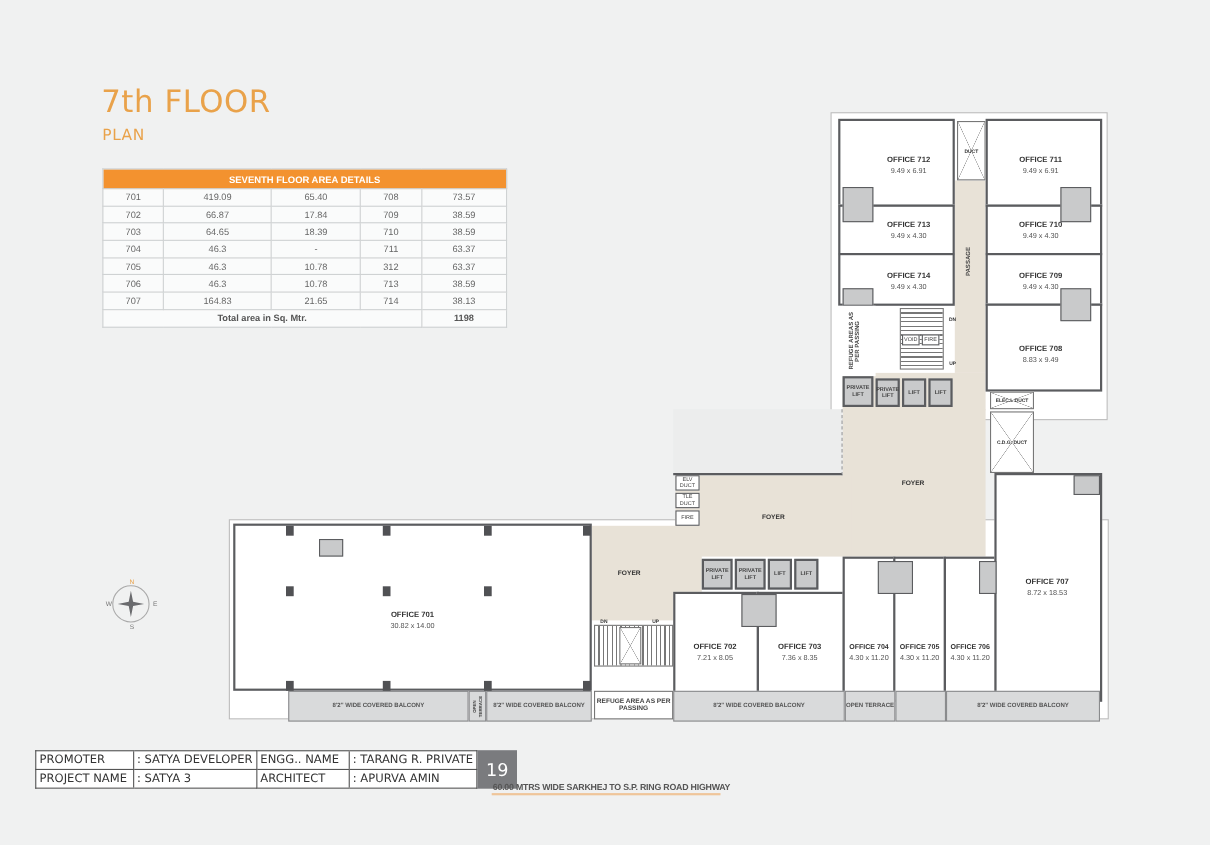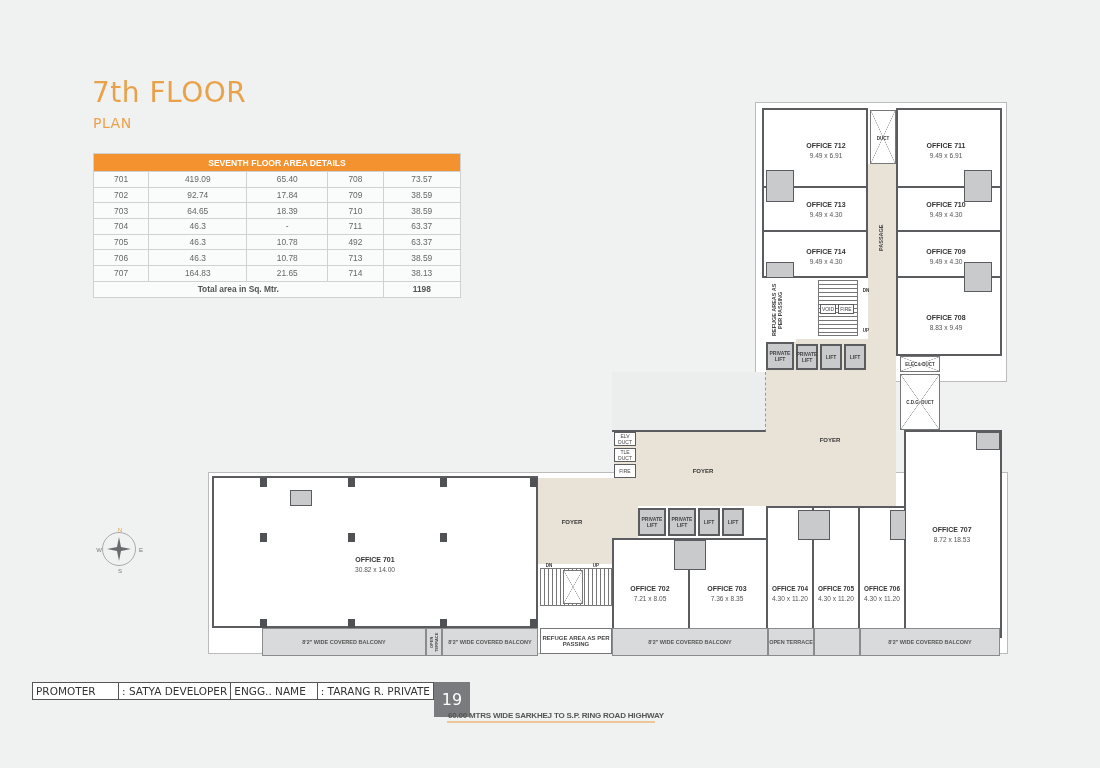--- a/index.html
+++ b/index.html
@@ -59,21 +59,21 @@
       </tr>
   <tr>
         <td>701</td>
         <td>419.09</td>
         <td>65.40</td>
         <td>708</td>
         <td>73.57</td>
       </tr>
   <tr>
         <td>702</td>
-        <td>92.74</td>
+        <td>66.87</td>
         <td>17.84</td>
         <td>709</td>
         <td>38.59</td>
       </tr>
   <tr>
         <td>703</td>
         <td>64.65</td>
         <td>18.39</td>
         <td>710</td>
         <td>38.59</td>
@@ -82,21 +82,21 @@
         <td>704</td>
         <td>46.3</td>
         <td>-</td>
         <td>711</td>
         <td>63.37</td>
       </tr>
   <tr>
         <td>705</td>
         <td>46.3</td>
         <td>10.78</td>
-        <td>492</td>
+        <td>312</td>
         <td>63.37</td>
       </tr>
   <tr>
         <td>706</td>
         <td>46.3</td>
         <td>10.78</td>
         <td>713</td>
         <td>38.59</td>
       </tr>
   <tr>
@@ -283,17 +283,23 @@
 </div>
 
 <table class="abs info">
   <tbody>
       <tr>
     <td style="width:90px;border-right:none;">PROMOTER</td>
     <td style="width:108px;">: SATYA DEVELOPER</td>
     <td style="width:88px;border-right:none;">ENGG.. NAME</td>
     <td>: TARANG R. PRIVATE</td>
   </tr>
+  <tr>
+    <td style="border-right:none;">PROJECT NAME</td>
+    <td>: SATYA 3</td>
+    <td style="border-right:none;">ARCHITECT</td>
+    <td>: APURVA AMIN</td>
+  </tr>
 </tbody>
   </table>
 <div class="abs pageno">19</div>
 <div class="abs road">60.00 MTRS WIDE SARKHEJ TO S.P. RING ROAD HIGHWAY</div>
 <div class="abs road-line"></div>
 
 </body></html>

